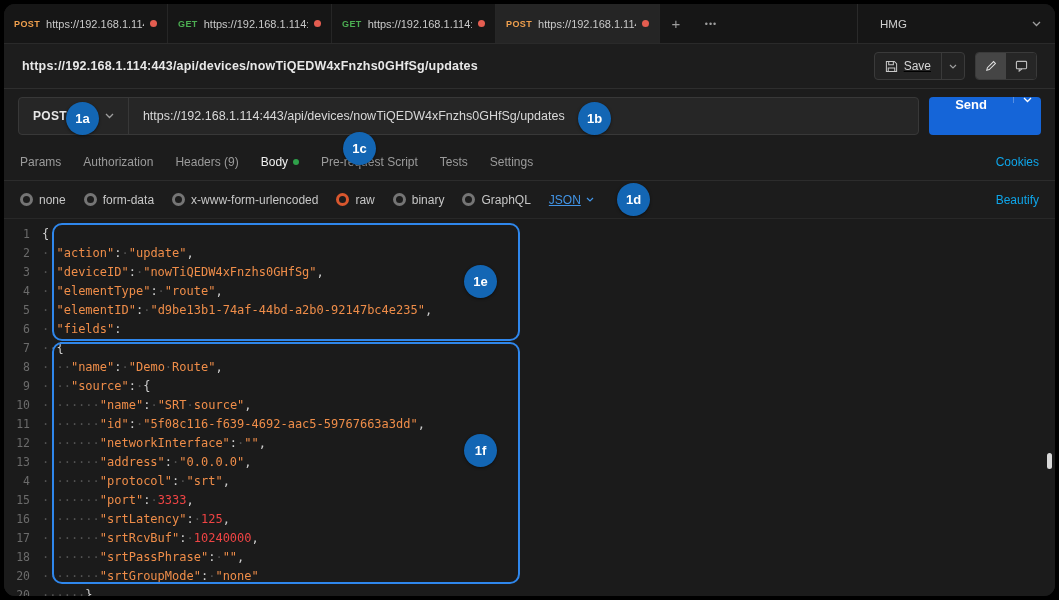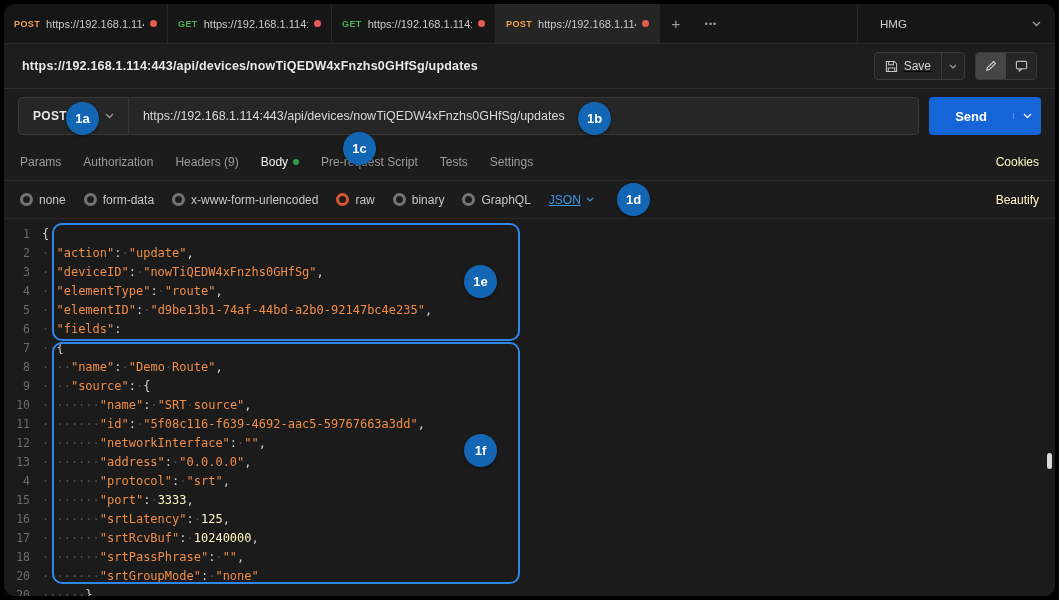--- a/index.html
+++ b/index.html
@@ -30,46 +30,46 @@
   .save-caret { display:flex; align-items:center; padding:0 7px; border-left:1px solid #3a3a3a; }
   .icon-group { display:flex; border:1px solid #3a3a3a; border-radius:4px; overflow:hidden; height:28px; }
   .icon-btn { width:30px; display:flex; align-items:center; justify-content:center; background:#262626; }
   .icon-btn.hl { background:#454545; }
   
   .url-row { height:54px; flex:none; display:flex; align-items:center; padding:8px 14px; gap:10px; }
   .url-box { flex:1; display:flex; height:38px; border:1px solid #383838; border-radius:4px; background:#262626; overflow:hidden; }
   .method-select { display:flex; align-items:center; gap:38px; padding:0 14px; border-right:1px solid #383838; }
   .method-label { font-size:12px; font-weight:bold; color:#e6e6e6; letter-spacing:.3px; }
   .url-input { flex:1; background:transparent; border:none; outline:none; color:#d8d8d8; font-size:12.5px; padding:0 14px; font-family:"Liberation Sans", sans-serif; }
-  .send-btn { display:flex; align-items:center; height:38px; border-radius:4px; overflow:hidden; background:#1565d8; flex:none; }
+  .send-btn { display:flex; align-items:flex-start; height:38px; border-radius:4px; overflow:hidden; background:#1565d8; flex:none; }
   .send-main { display:flex; align-items:center; padding:0 26px; color:#fff; font-size:13px; font-weight:bold; }
   .send-caret { display:flex; align-items:center; padding:0 9px; border-left:1px solid rgba(255,255,255,.28); color:#fff; }
   
   .subtabs { height:38px; flex:none; display:flex; align-items:center; gap:22px; padding:0 16px; border-bottom:1px solid #2c2c2c; font-size:12px; color:#9b9b9b; }
   .subtab { display:flex; align-items:center; gap:5px; white-space:nowrap; cursor:default; }
   .subtab.active { color:#f1f1f1; }
   .dot-green { width:6px; height:6px; border-radius:50%; background:#2fa14a; }
-  .link { color:#fef9c3; font-size:12px; }
+  .link { color:#0ea5e9; font-size:12px; }
   .right { margin-left:auto; }
   
   .body-options { height:38px; flex:none; display:flex; align-items:center; gap:18px; padding:0 16px; font-size:12px; color:#c7c7c7; border-bottom:1px solid #282828; }
   .radio-opt { display:flex; align-items:center; gap:6px; white-space:nowrap; cursor:default; }
   .radio { width:13px; height:13px; border-radius:50%; border:3.5px solid #757575; background:#1c1c1c; flex:none; }
   .radio-opt.selected .radio { border-color:#d9572e; }
   .lang-select { display:flex; align-items:center; gap:5px; color:#4295e7; font-size:12px;text-decoration:underline; }
   .lang-select .chev { color:#4295e7; }
   
   .editor { flex:1; position:relative; background:#1b1b1b; padding-top:6px; overflow:hidden;
             font-family:"DejaVu Sans Mono", monospace; font-size:12px; }
   .code-line { display:flex; height:19px; line-height:19px; white-space:pre; }
   .gutter { width:38px; flex:none; text-align:right; padding-right:12px; color:#6b6b6b; font-size:11.5px; }
   .code { color:#d4d4d4; }
   .tok-k { color:#ef8d49; }
   .tok-s { color:#ef8d49; }
-  .tok-n { color:#fef9c3; }
+  .tok-n { color:#ef4444; }
   .tok-p { color:#cfcfcf; }
   .ws { color:#525252; }
   .scroll-thumb { position:absolute; right:3px; top:234px; width:5px; height:16px; background:#d9d9d9; border-radius:2.5px; }
   
   .overlay { position:absolute; left:0; top:0; width:983px; height:600px; pointer-events:none; }
   .ann-box { position:absolute; border:2.5px solid #2f87ec; border-radius:10px; }
   .box-1e { left:52px; top:223px; width:468px; height:118px; }
   .box-1f { left:52px; top:342px; width:468px; height:242px; }
   .badge { position:absolute; width:33px; height:33px; border-radius:50%; background:#1366b4;
            display:flex; align-items:center; justify-content:center; color:#fff;

